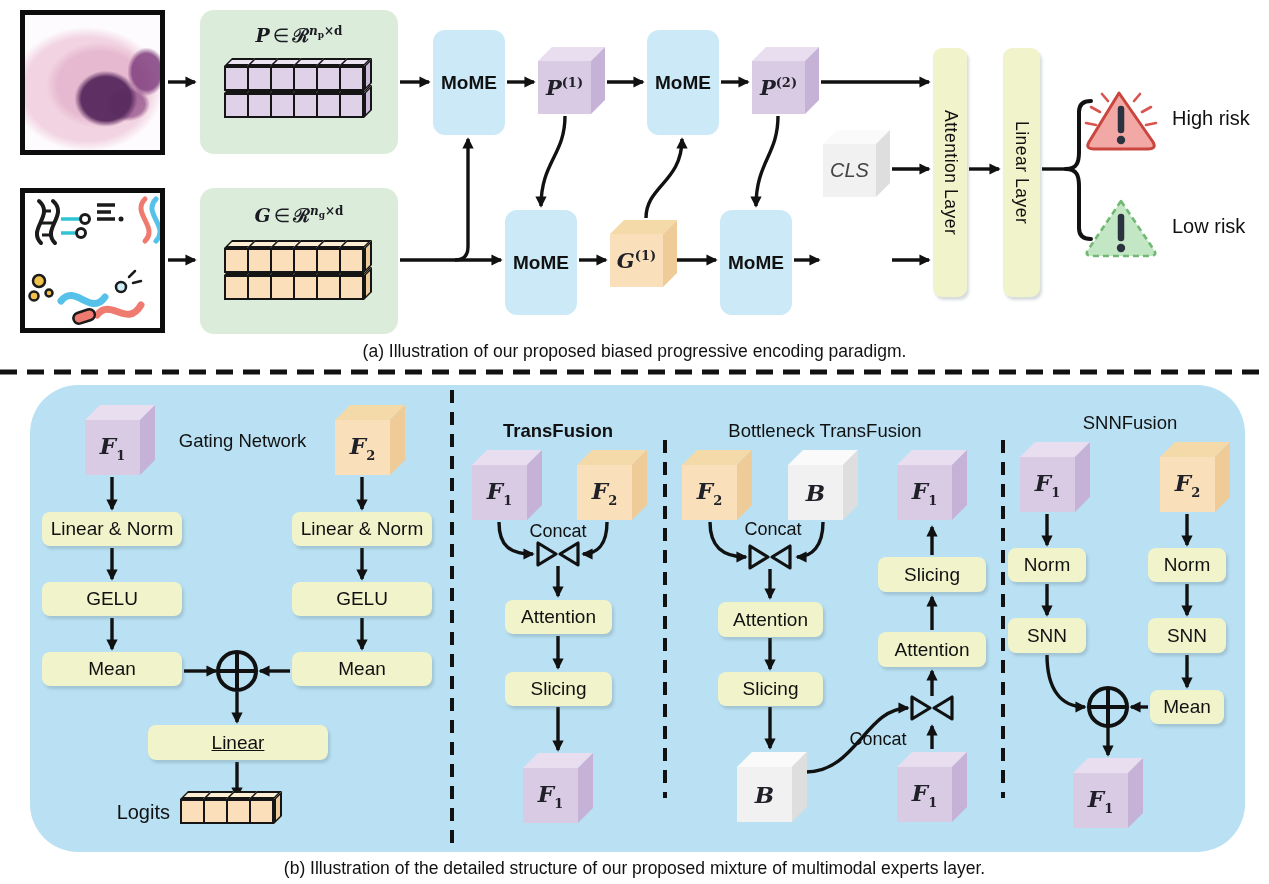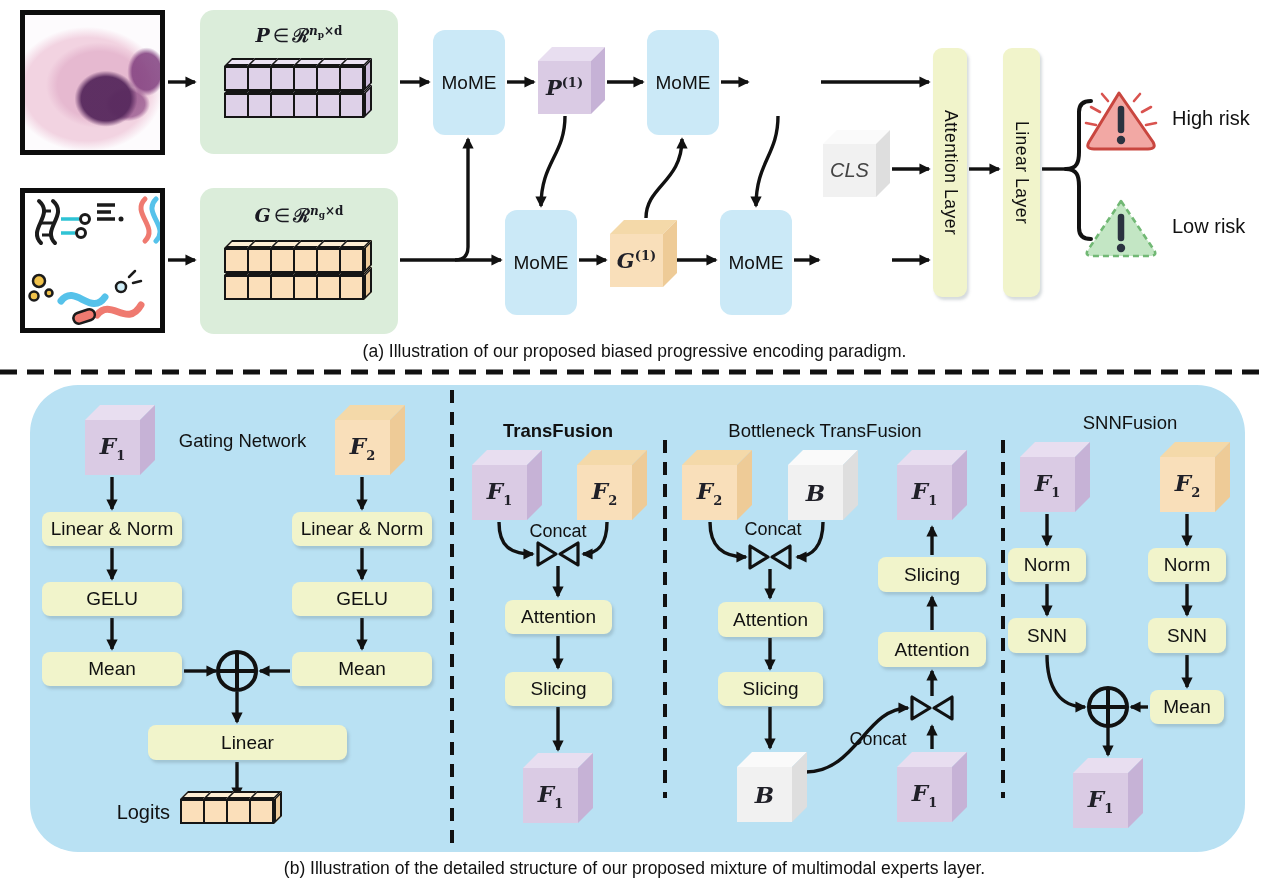--- a/index.html
+++ b/index.html
@@ -31,21 +31,21 @@
         font-size:21px;color:#202028;white-space:nowrap;}
   .mlab sup,.mlab sub{font-size:13px;font-style:normal;font-weight:bold;}
   .mlab sub{font-style:normal;}
   .big .mlab{font-size:23px;}
   .mtx{font-family:"DejaVu Serif","Liberation Serif",serif;font-weight:bold;font-size:19px;color:#1a1a22;white-space:nowrap;}
   .mtx i{font-style:italic;}
   .mtx .elem{font-family:"DejaVu Sans",sans-serif;font-weight:normal;padding:0 3px;}
   .mtx sup{font-size:12px;} .mtx sup sub{font-size:9px;}
   
   .mome{position:absolute;background:#CBE9F7;border-radius:12px;display:flex;align-items:center;justify-content:center;
-        font-size:19px;color:#111;}
+        font-size:19px;color:#111;font-weight:bold;}
   .ybox{position:absolute;background:#F1F4CB;border-radius:8px;display:flex;align-items:center;justify-content:center;
         font-size:19px;color:#111;box-shadow:2px 3px 3px rgba(90,110,120,.25);}
   .vbox{position:absolute;background:#F1F4CB;border-radius:9px;display:flex;align-items:center;justify-content:center;
         box-shadow:2px 3px 3px rgba(90,110,120,.25);}
   .vbox span{writing-mode:vertical-rl;text-orientation:mixed;font-size:17.5px;letter-spacing:.5px;color:#111;}
   .gbox{position:absolute;background:#DBEDDA;border-radius:14px;}
   .panel{position:absolute;background:#B9E1F3;border-radius:48px;}
   .sec-title{position:absolute;font-size:18.5px;color:#111;text-align:center;}
   .small-lab{position:absolute;font-size:18px;color:#111;text-align:center;}
   .risk-label{position:absolute;font-size:20px;color:#111;}
@@ -355,20 +355,27 @@
       <span>MoME</span>
     </div>
 
   <div class="cube mid purple lvl2" style="left:538px;top:47px;padding-left:20px;">
     <div class="c-top"></div>
       <div class="c-side"></div>
     <div class="c-face">
         <span class="mlab"><i>P</i><sup>(1)</sup></span>
       </div>
   </div>
+  <div class="cube mid purple lvl2" style="left:752px;top:47px;">
+    <div class="c-top"></div>
+      <div class="c-side"></div>
+    <div class="c-face">
+        <span class="mlab"><i>P</i><sup>(2)</sup></span>
+      </div>
+  </div>
   <div class="cube mid orange lvl2" style="left:610px;top:220px;">
     <div class="c-top"></div>
       <div class="c-side"></div>
     <div class="c-face">
         <span class="mlab"><i>G</i><sup>(1)</sup></span>
       </div>
   </div>
   <div class="cube mid gray lvl2" style="left:823px;top:130px;">
     <div class="c-top"></div>
       <div class="c-side"></div>
@@ -424,21 +431,21 @@
     <div class="c-face">
         <span class="mlab"><i>F</i><sub>2</sub></span>
       </div>
   </div>
   <div class="ybox lvl2" style="left:42px;top:512px;width:140px;height:34px;">Linear &amp; Norm</div>
   <div class="ybox lvl2" style="left:292px;top:512px;width:140px;height:34px;">Linear &amp; Norm</div>
   <div class="ybox lvl2" style="left:42px;top:582px;width:140px;height:34px;">GELU</div>
   <div class="ybox lvl2" style="left:292px;top:582px;width:140px;height:34px;">GELU</div>
   <div class="ybox lvl2" style="left:42px;top:652px;width:140px;height:34px;">Mean</div>
   <div class="ybox lvl2" style="left:292px;top:652px;width:140px;height:34px;">Mean</div>
-  <div class="ybox lvl2" style="left:148px;top:725px;width:199px;height:35px;">Linear</div>
+  <div class="ybox lvl2" style="left:148px;top:725px;width:180px;height:35px;text-decoration:underline;">Linear</div>
   <div class="abs lvl2" style="left:92px;top:801px;width:78px;text-align:right;font-size:20px;">Logits</div>
   <div class="abs lvl2 grid-orange" style="left:180px;top:791px;--w:27px;--o:9px;">
       <div class="cube-row" style="z-index: 1;">
         <div class="cube tok" style="z-index: 1;">
           <div class="c-top"></div>
           <div class="c-side"></div>
           <div class="c-face"></div>
         </div>
         <div class="cube tok" style="z-index: 2;">
           <div class="c-top"></div>

